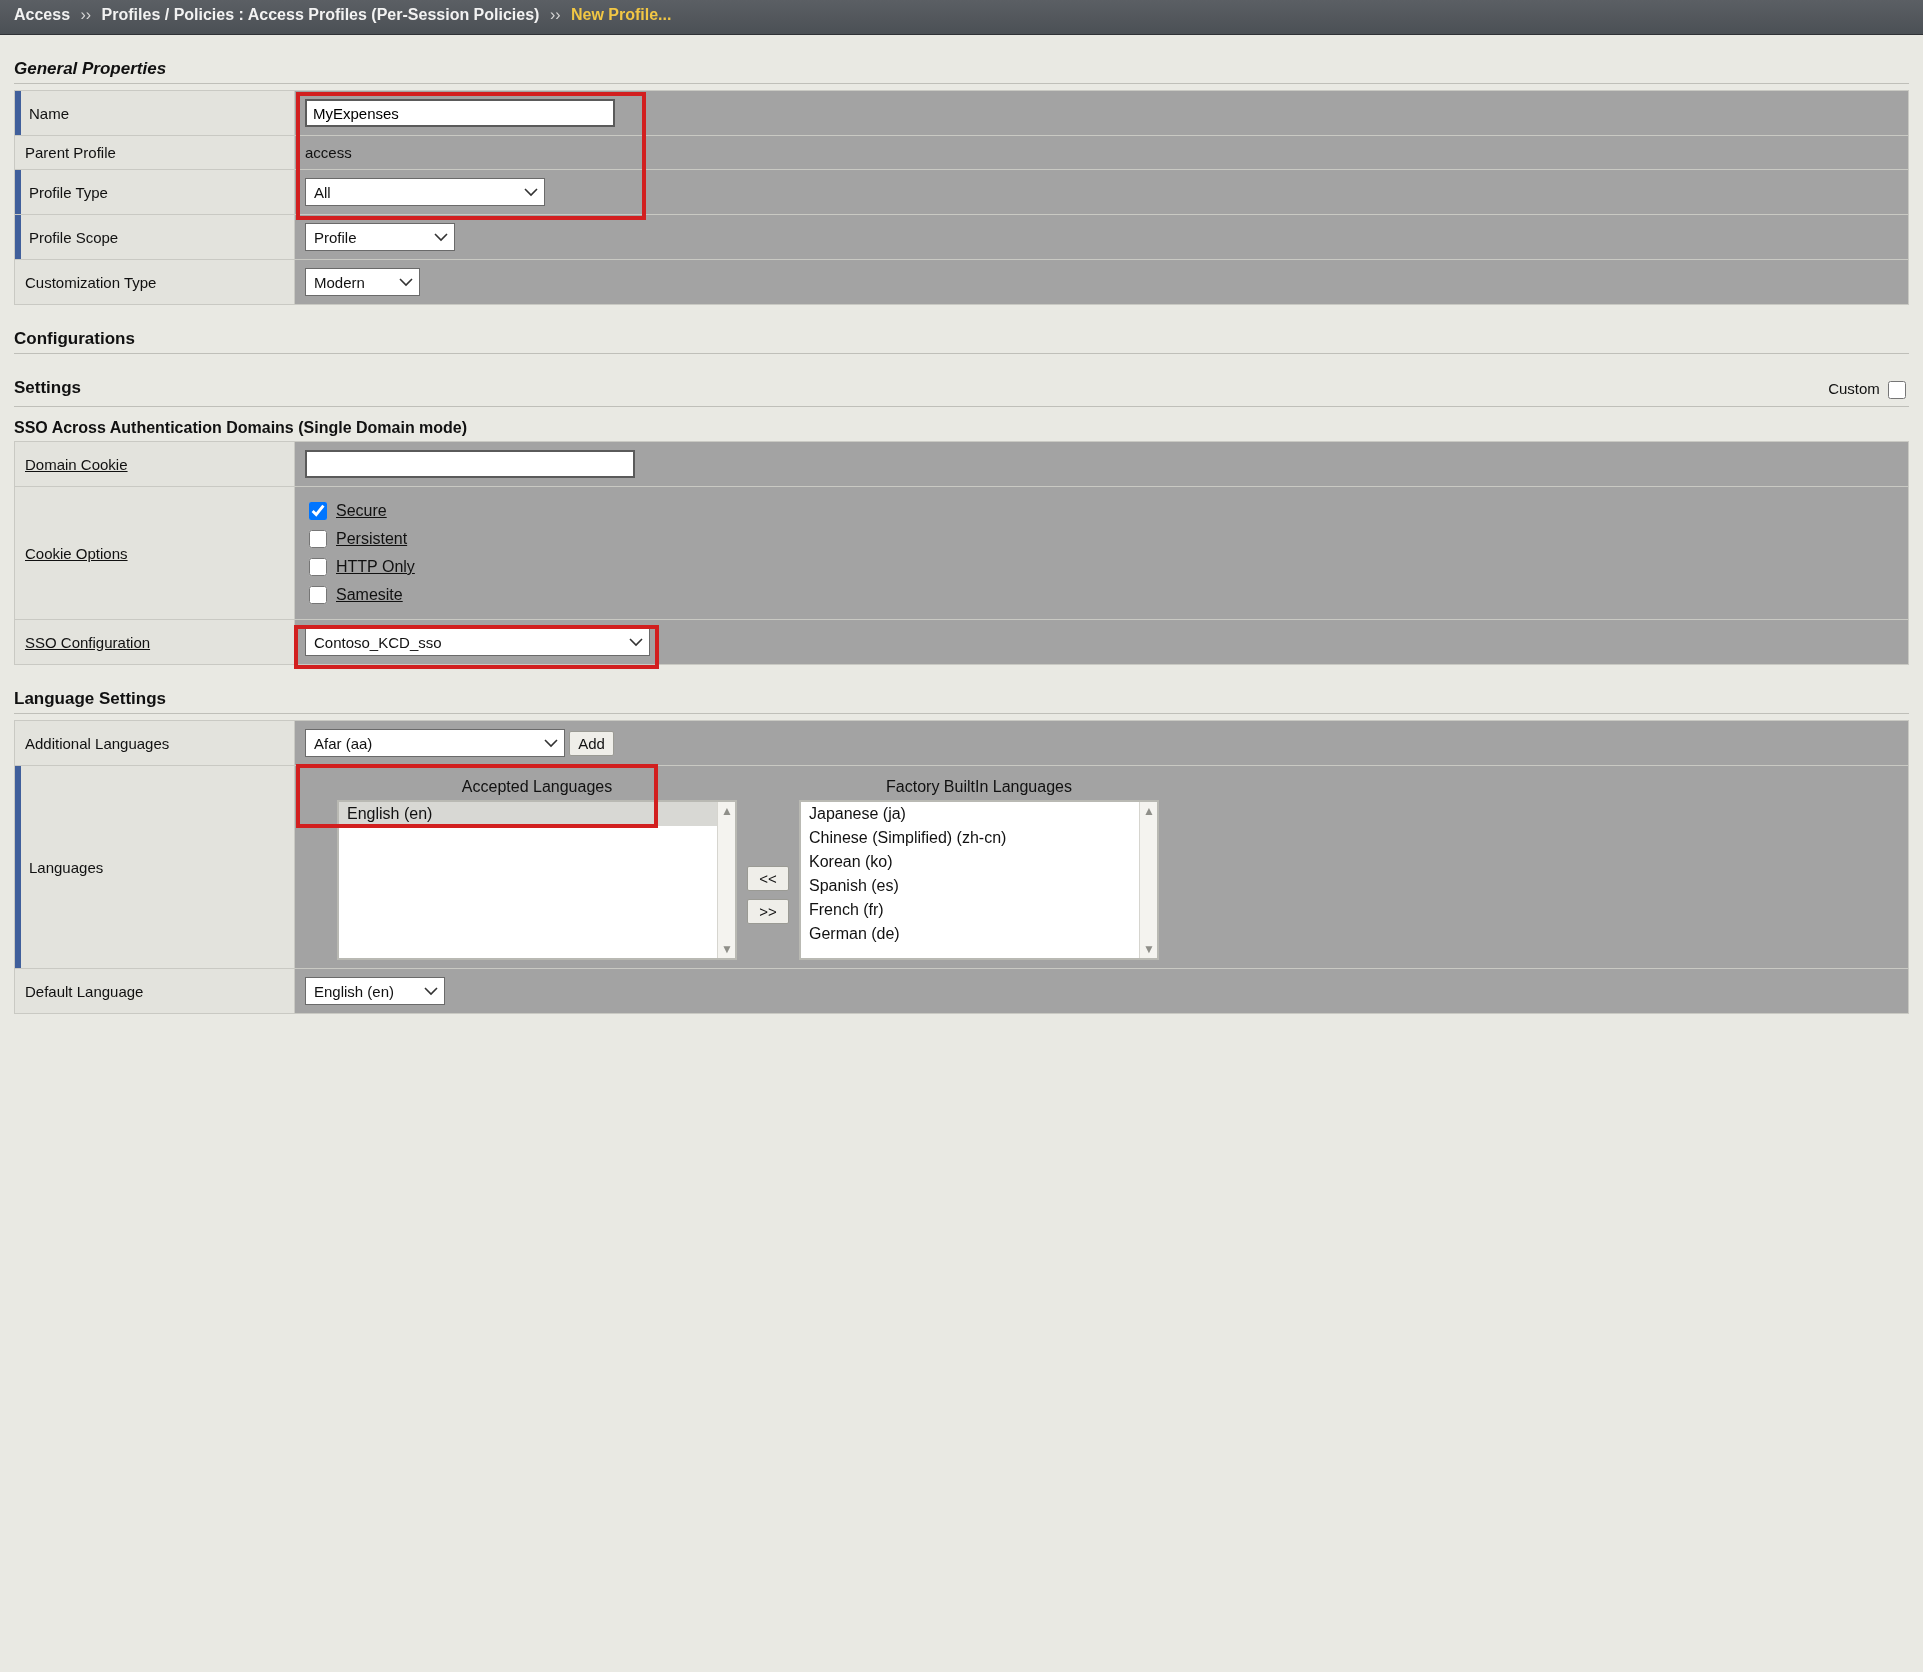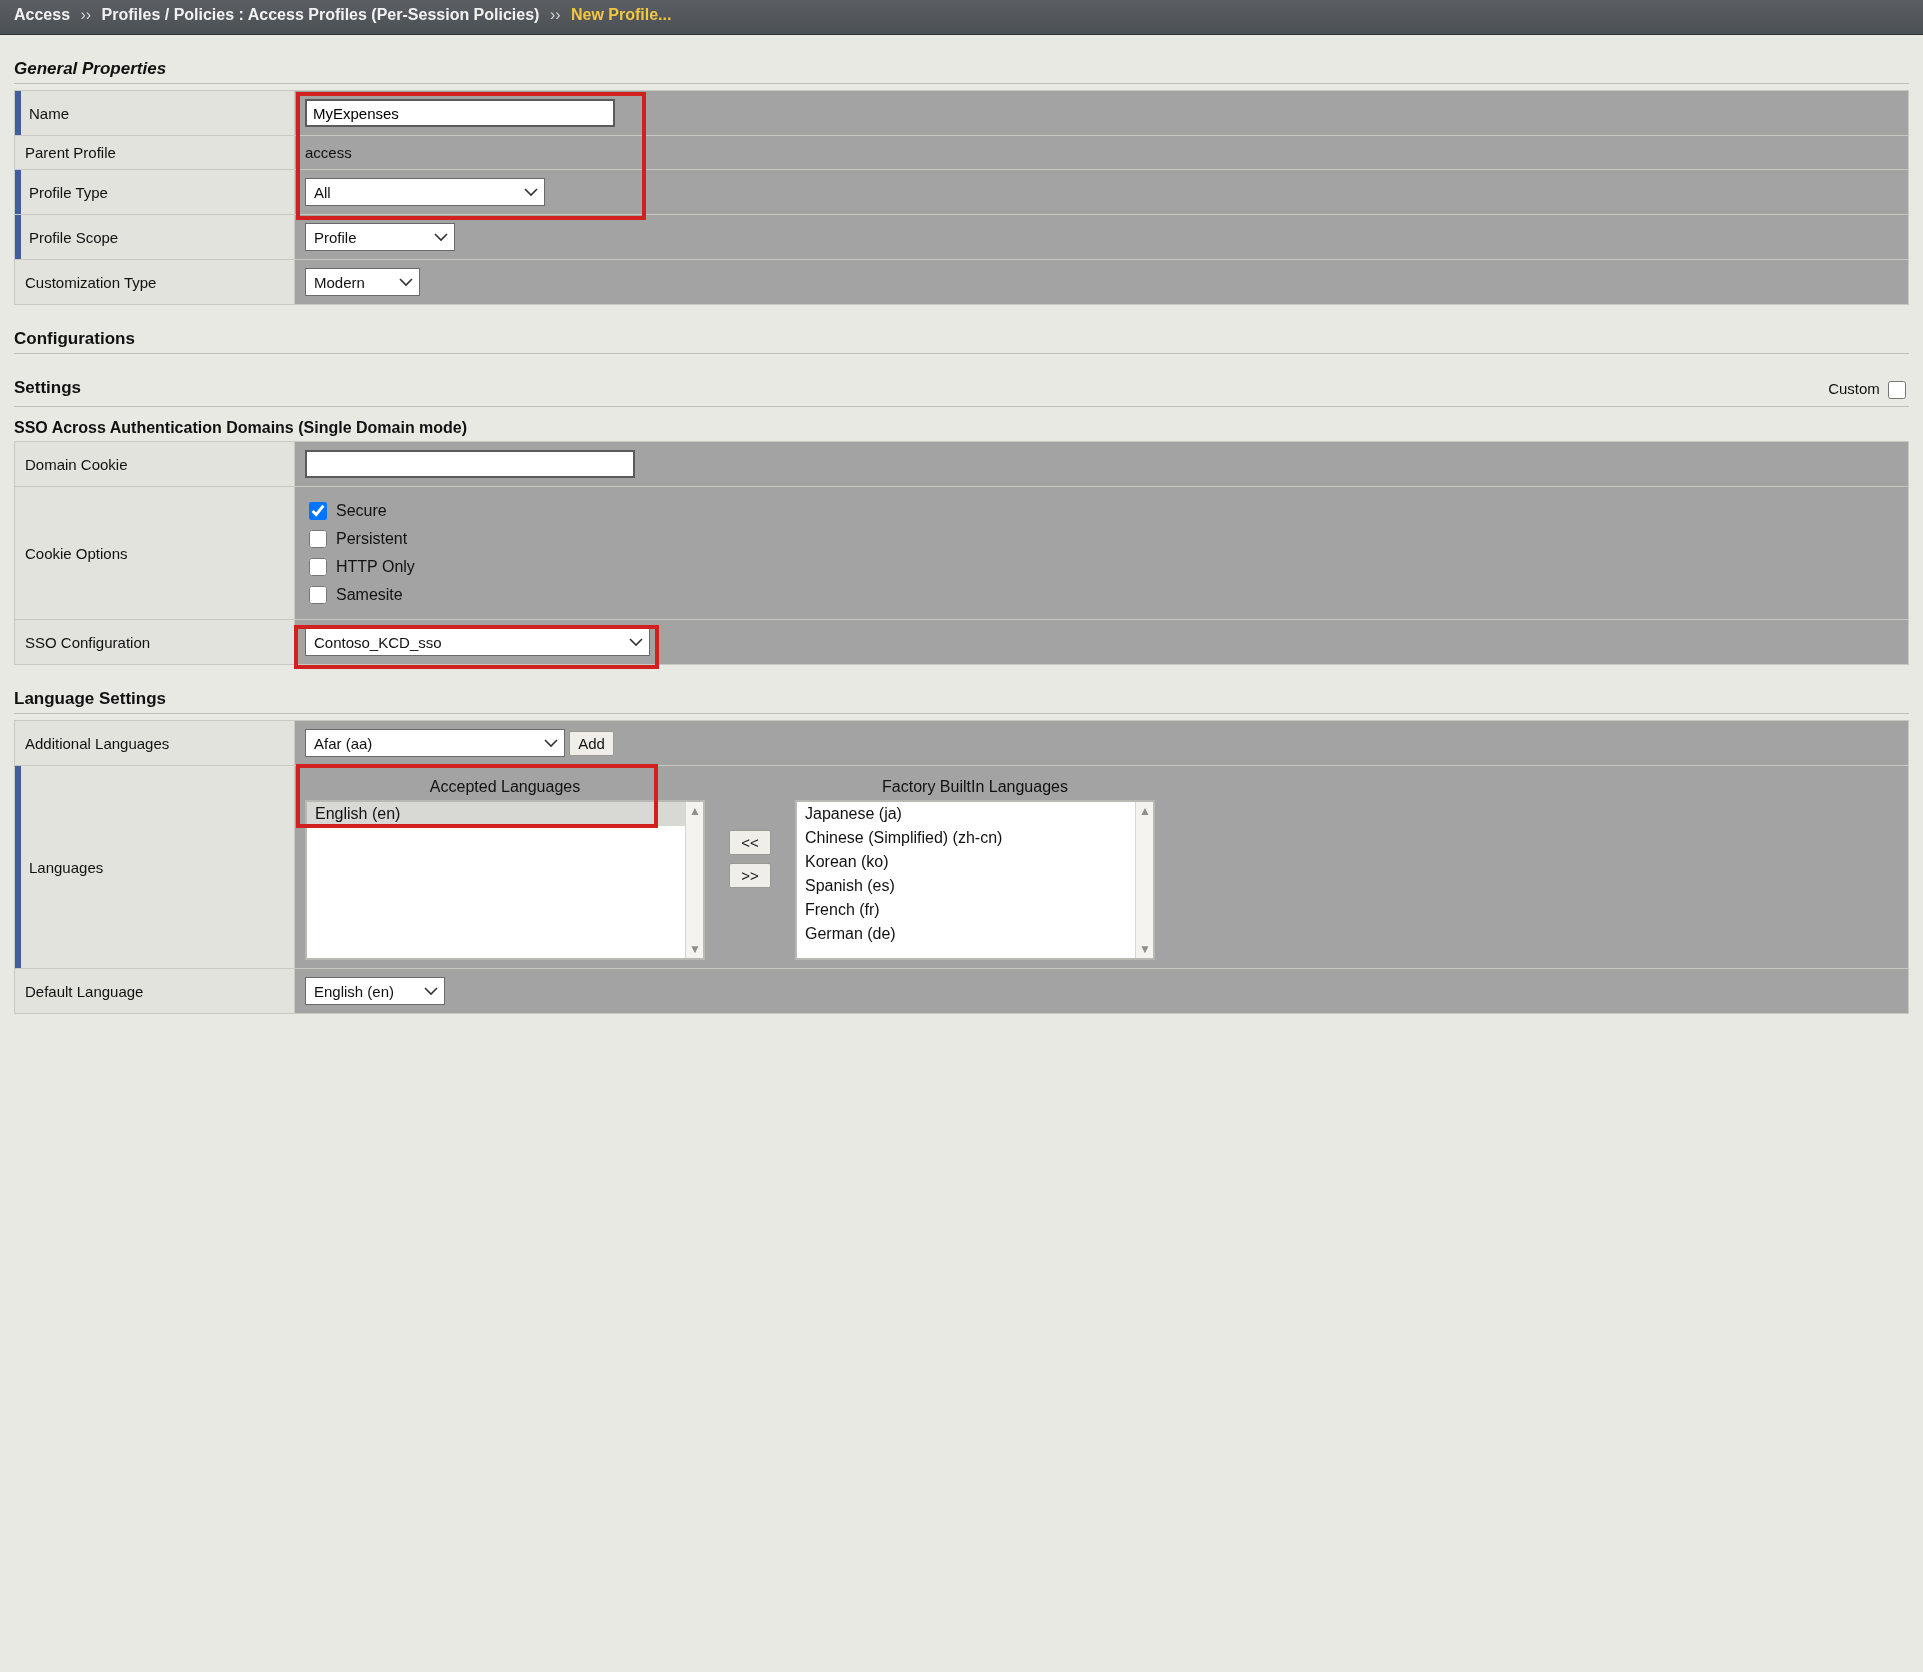--- a/index.html
+++ b/index.html
@@ -73,21 +73,21 @@
   .chev svg { display:block; }
   .btn {
     display:inline-block; border:1px solid #9a9a94; background:#efeee9;
     padding:3px 8px; font-size:15px; cursor:pointer;
     border-radius:2px;
   }
   .ck { display:flex; align-items:center; gap:6px; margin:4px 0; font-size:16px; }
   .ck input { width:18px; height:18px; }
 
   
-  .dual-wrap { display:flex; align-items:flex-start; gap:24px; }
+  .dual-wrap { display:flex; align-items:center; gap:10px;margin-left:32px; }
   .list-col { width:400px; }
   .list-title { text-align:center; font-size:16px; padding:4px 0; }
   .list-box {
     border:2px solid #b9b9b3; background:#fff; height:160px;
     position:relative; overflow:hidden;
   }
   .list-box .scroll-track { position:absolute; right:0; top:0; bottom:0; width:18px; background:#f4f3ef; border-left:1px solid #d6d5cf; }
   .list-box .scroll-arrow { position:absolute; right:2px; color:#8f8f89; font-size:12px; }
   .list-box .scroll-arrow.up { top:2px; }
   .list-box .scroll-arrow.down { bottom:2px; }
@@ -175,21 +175,21 @@
   <div class="section-heading">
     <span>Settings</span>
     <span class="right-float">
       <span>Custom</span>
       <input type="checkbox" style="width: 18px; height: 18px; vertical-align: middle; margin-left: 4px;">
     </span>
     <div style="clear:both;"></div>
   </div>
 
   <div style="font-weight:bold;font-size:16px;margin:12px 0 4px 0;">SSO Across Authentication Domains (Single Domain mode)</div>
-  <div style="position:relative;">
+  <div style="position:relative;text-decoration:underline;">
     <table class="form">
       <tbody>
         <tr>
           <td class="label-cell">Domain Cookie</td>
           <td class="value-cell">
             <input type="text" class="text-field" style="width: 330px;" value="">
           </td>
         </tr>
         <tr>
           <td class="label-cell">Cookie Options</td>

